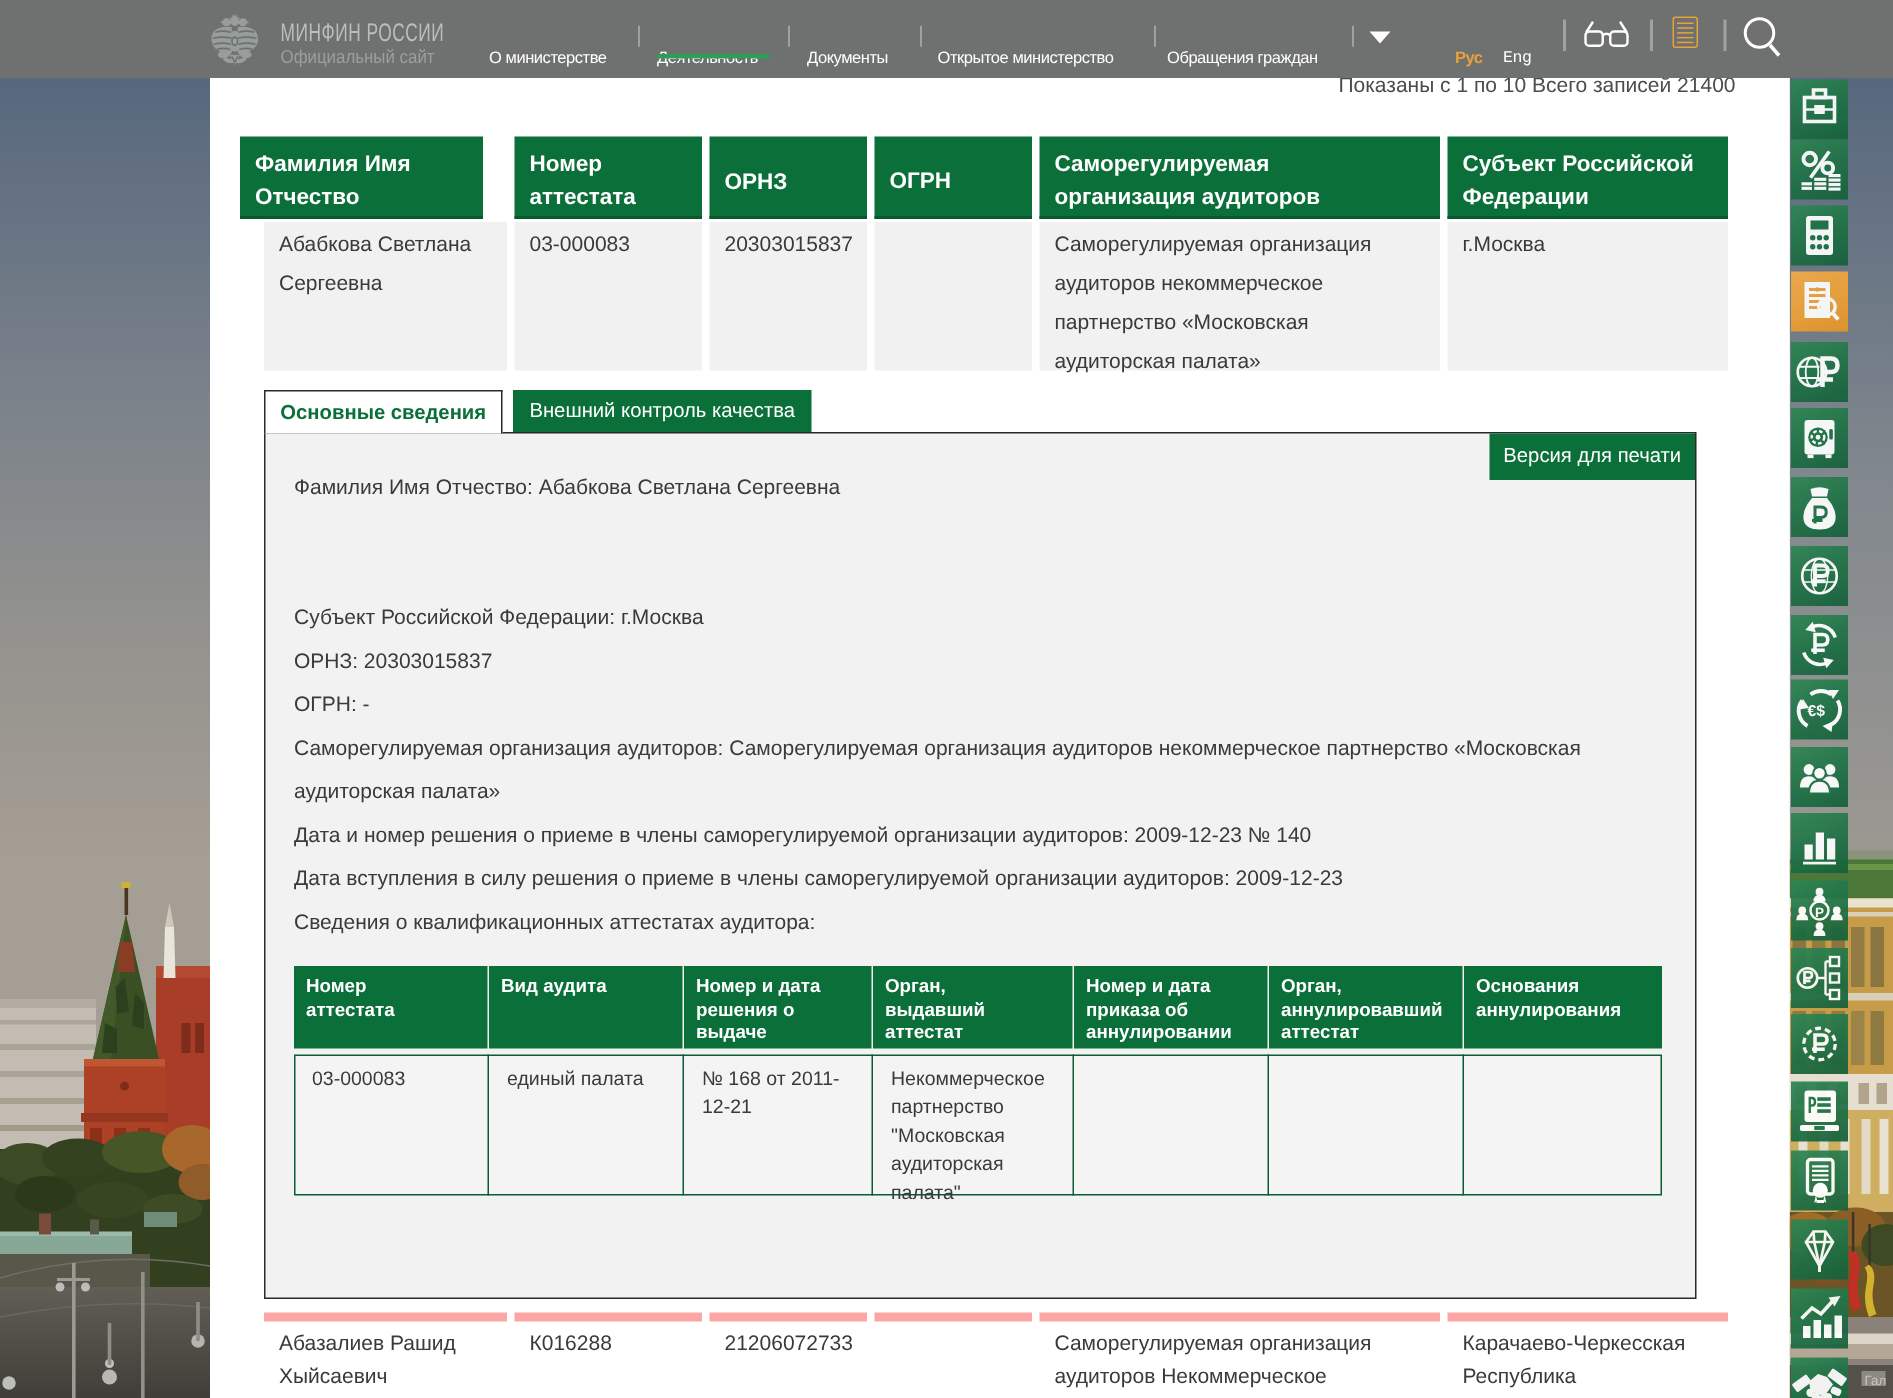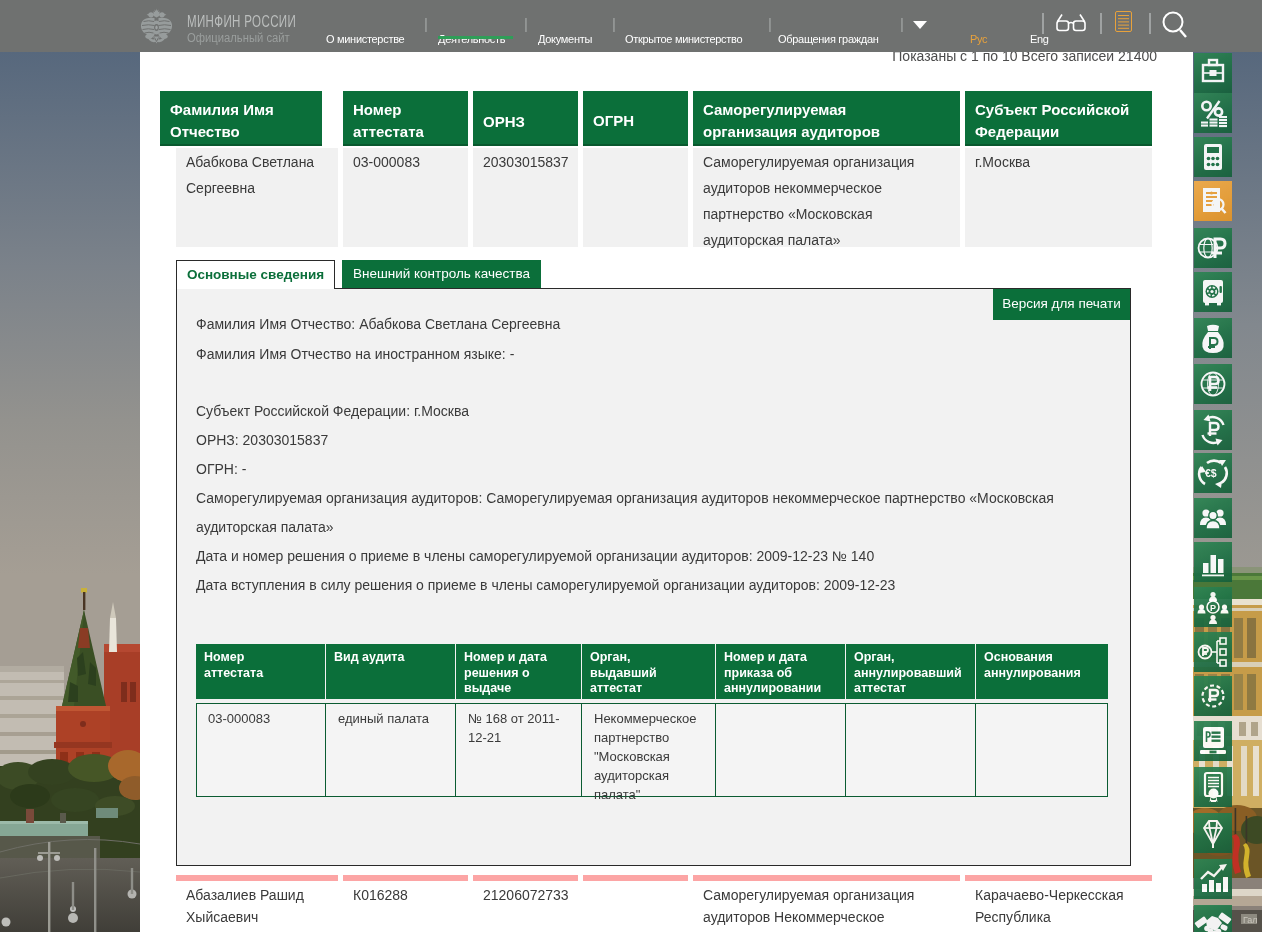--- a/index.html
+++ b/index.html
@@ -191,22 +191,22 @@
 <div class="mitem" style="left:438px;">Деятельность</div>
 <div class="abs" style="left:438px;top:36px;width:75px;height:3px;background:#2f9e58;"></div>
 <div class="msep" style="left:524px;">|</div>
 <div class="mitem" style="left:538px;">Документы</div>
 <div class="msep" style="left:612px;">|</div>
 <div class="mitem" style="left:625px;">Открытое министерство</div>
 <div class="msep" style="left:768px;">|</div>
 <div class="mitem" style="left:778px;">Обращения граждан</div>
 <div class="msep" style="left:900px;">|</div>
 <div class="abs" style="left:913px;top:21px;width:0;height:0;border-left:7px solid transparent;border-right:7px solid transparent;border-top:8px solid #fff;"></div>
-<div class="mitem" style="left:970px;color:#e8a23c;">Рус</div>
-<div class="mitem" style="left:1030px;">Eng</div>
+<div class="mitem" style="left:970px;color:#e8a23c;font-weight:bold;">Рус</div>
+<div class="mitem" style="left:1002px;font-family:Liberation Mono, monospace;">Eng</div>
 <div class="abs" style="left:1042px;top:13px;width:2px;height:21px;background:#9fa2a2;"></div>
 <svg style="position:absolute;left:1055px;top:13px;" width="32" height="22" viewBox="0 0 32 22">
 <g fill="none" stroke="#fff" stroke-width="1.6">
 <rect x="2" y="8" width="11.5" height="9.5" rx="2.5"></rect>
 <rect x="18.5" y="8" width="11.5" height="9.5" rx="2.5"></rect>
 <path d="M13.5,10.5 Q16,8.5 18.5,10.5"></path>
 <path d="M2.5,8.5 L7,1.5"></path>
 <path d="M29.5,8.5 L25,1.5"></path>
 </g>
 </svg>
@@ -236,28 +236,28 @@
 <div class="r1cell" style="left:583px;width:105px;"></div>
 <div class="r1cell" style="left:693px;width:267px;">Саморегулируемая организация аудиторов некоммерческое партнерство «Московская аудиторская палата»</div>
 <div class="r1cell" style="left:965px;width:187px;">г.Москва</div>
 
 <div class="abs" style="left:176px;top:260px;width:159px;height:29px;background:#fff;border:1px solid #2a2a2a;border-bottom:none;box-sizing:border-box;z-index:7;color:#0b6f3a;font-weight:bold;font-size:13.5px;text-align:center;line-height:28px;">Основные сведения</div>
 <div class="abs" style="left:342px;top:260px;width:199px;height:28px;background:#0b6f3a;box-sizing:border-box;z-index:6;color:#fff;font-size:13.5px;text-align:center;line-height:28px;">Внешний контроль качества</div>
 
 <div class="abs" style="left:176px;top:288px;width:955px;height:578px;background:#f2f2f2;border:1px solid #2a2a2a;box-sizing:border-box;z-index:5;"></div>
 <div class="abs" style="left:993px;top:289px;width:137px;height:31px;background:#0b6f3a;z-index:8;color:#fff;font-size:13.5px;text-align:center;line-height:30px;">Версия для печати</div>
 <div class="pline" style="left:196px;top:316px;">Фамилия Имя Отчество: Абабкова Светлана Сергеевна</div>
-<div class="pline" style="left:196px;top:346px;">Фамилия Имя Отчество на иностранном языке: -</div>
 <div class="pline" style="left:196px;top:403px;">Субъект Российской Федерации: г.Москва</div>
 <div class="pline" style="left:196px;top:432px;">ОРНЗ: 20303015837</div>
 <div class="pline" style="left:196px;top:461px;">ОГРН: -</div>
 <div class="pline" style="left:196px;top:490px;">Саморегулируемая организация аудиторов: Саморегулируемая организация аудиторов некоммерческое партнерство «Московская</div>
 <div class="pline" style="left:196px;top:519px;">аудиторская палата»</div>
 <div class="pline" style="left:196px;top:548px;">Дата и номер решения о приеме в члены саморегулируемой организации аудиторов: 2009-12-23 № 140</div>
 <div class="pline" style="left:196px;top:577px;">Дата вступления в силу решения о приеме в члены саморегулируемой организации аудиторов: 2009-12-23</div>
+<div class="pline" style="left:196px;top:606px;">Сведения о квалификационных аттестатах аудитора:</div>
 
 <div class="ihcell" style="left:196px;width:129px;">Номер<br>аттестата</div>
 <div class="ihcell" style="left:326px;width:129px;">Вид аудита</div>
 <div class="ihcell" style="left:456px;width:125px;">Номер и дата<br>решения о<br>выдаче</div>
 <div class="ihcell" style="left:582px;width:133px;">Орган,<br>выдавший<br>аттестат</div>
 <div class="ihcell" style="left:716px;width:129px;">Номер и дата<br>приказа об<br>аннулировании</div>
 <div class="ihcell" style="left:846px;width:129px;">Орган,<br>аннулировавший<br>аттестат</div>
 <div class="ihcell" style="left:976px;width:132px;">Основания<br>аннулирования</div>
 
 <div class="abs" style="left:196px;top:703px;width:912px;height:94px;border:1px solid #0b5c32;box-sizing:border-box;background:#f4f4f4;z-index:6;"></div>

